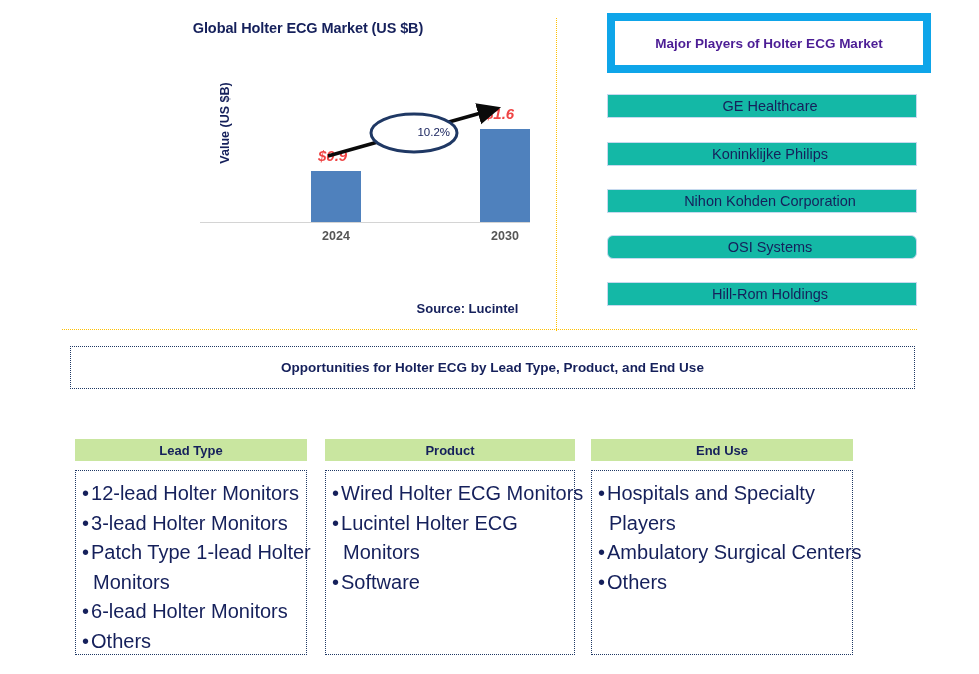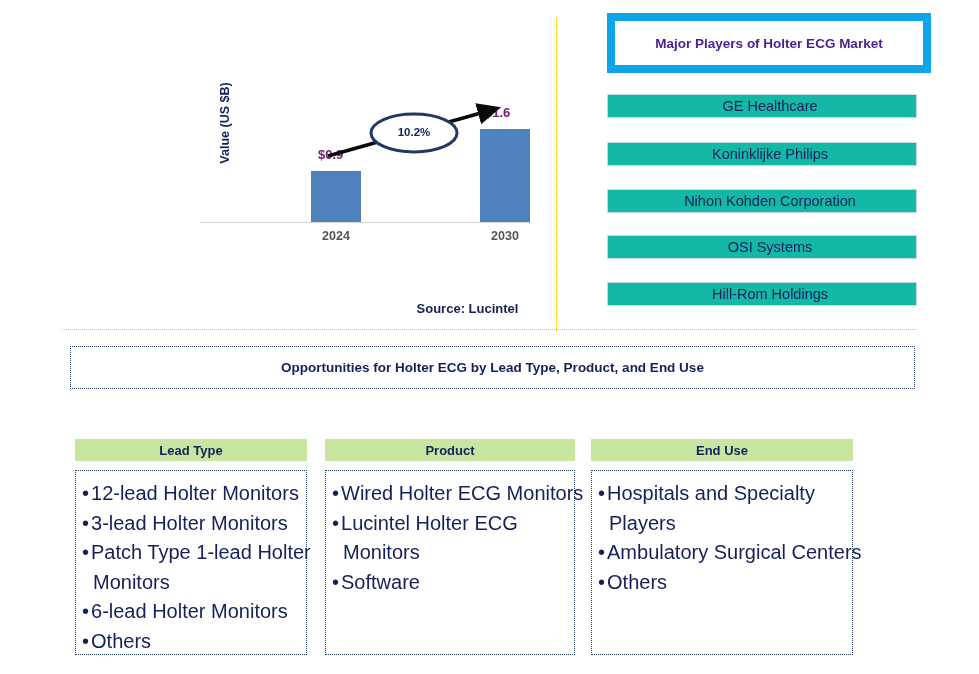--- a/index.html
+++ b/index.html
@@ -57,24 +57,25 @@
   }
   .bar {
     position: absolute;
     background: #4F81BD;
   }
   #bar-2024 { left: 251px; top: 163px; width: 50px; height: 51px; }
   #bar-2030 { left: 420px; top: 121px; width: 50px; height: 93px; }
 
   .bar-value {
     position: absolute;
-    font-size: 13px;
-    font-weight: bold;
-    color: #701a75;
+    font-size: 15px;
+    font-weight: bold;
+    color: #ef4444;
     white-space: nowrap;
+    font-style: italic;
   }
   #value-2024 { left: 258px; top: 139px; }
   #value-2030 { left: 425px; top: 97px; }
 
   .tick-label {
     position: absolute;
     top: 221px;
     width: 60px;
     text-align: center;
     font-size: 12.5px;
@@ -90,23 +91,23 @@
     top: 96px;
     width: 160px;
     height: 60px;
     overflow: visible;
   }
   #cagr-label {
     position: absolute;
     left: 318px;
     top: 118px;
     width: 72px;
-    text-align: center;
+    text-align: right;
     font-size: 11.5px;
-    font-weight: bold;
+    font-weight: normal;
     color: #15205B;
   }
 
   
   #divider-horizontal {
     position: absolute;
     left: 62px;
     top: 329px;
     width: 855px;
     height: 0;
@@ -161,21 +162,21 @@
     display: flex;
     align-items: center;
     justify-content: center;
     font-size: 14.5px;
     color: #15205B;
     padding-left: 16px;
   }
   #player-0 { position: absolute; left: 0; top: 81px; }
   #player-1 { position: absolute; left: 0; top: 129px; }
   #player-2 { position: absolute; left: 0; top: 176px; }
-  #player-3 { position: absolute; left: 0; top: 222px; }
+  #player-3 { position: absolute; left: 0; top: 222px; border-radius: 6px; }
   #player-4 { position: absolute; left: 0; top: 269px; }
 
   
   #opportunities-banner {
     position: absolute;
     left: 70px;
     top: 346px;
     width: 845px;
     height: 43px;
     box-sizing: border-box;
@@ -227,20 +228,21 @@
     white-space: nowrap;
   }
   .bullet { padding-right: 2px; }
   .cont-line { padding-left: 11px; }
 </style>
 </head>
 <body>
 
 <div id="chart-panel">
 
+  <div id="chart-title">Global Holter ECG Market (US $B)</div>
 
   <div id="y-axis-label">Value (US $B)</div>
 
   <div id="axis-line"></div>
 
   <div class="bar" id="bar-2024"></div>
   <div class="bar" id="bar-2030"></div>
 
   <div class="bar-value" id="value-2024">$0.9</div>
   <div class="bar-value" id="value-2030">$1.6</div>

